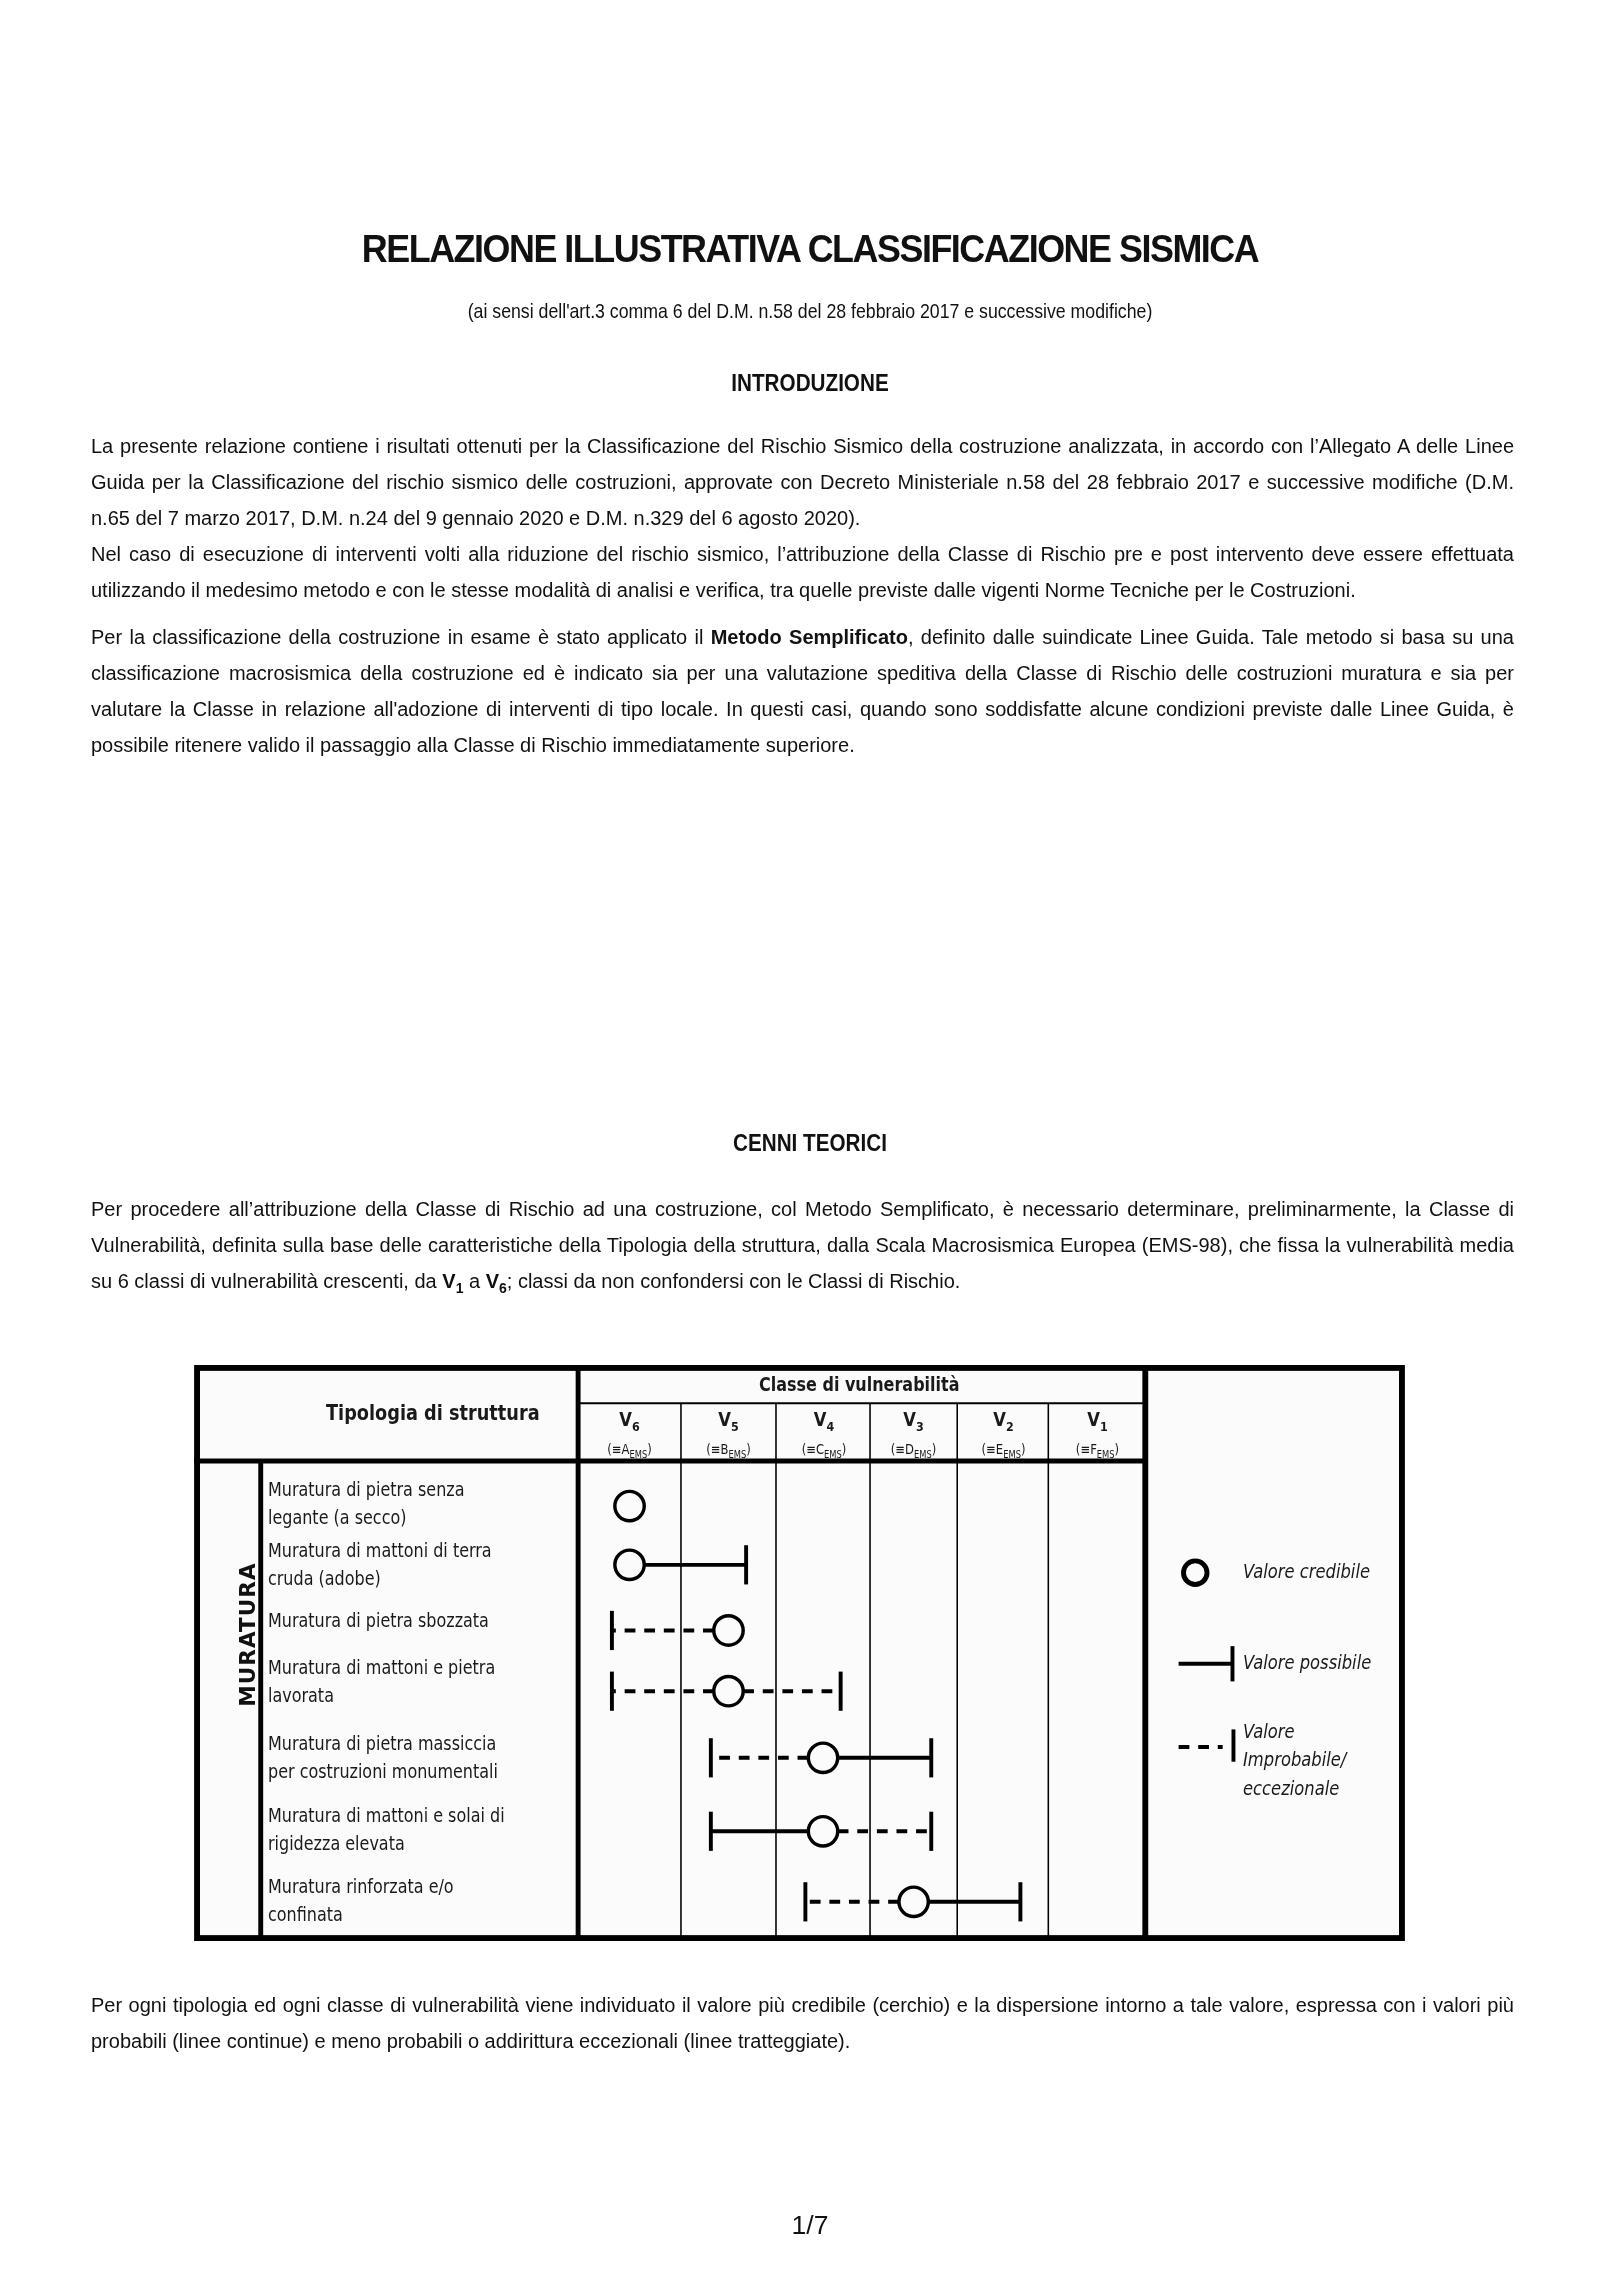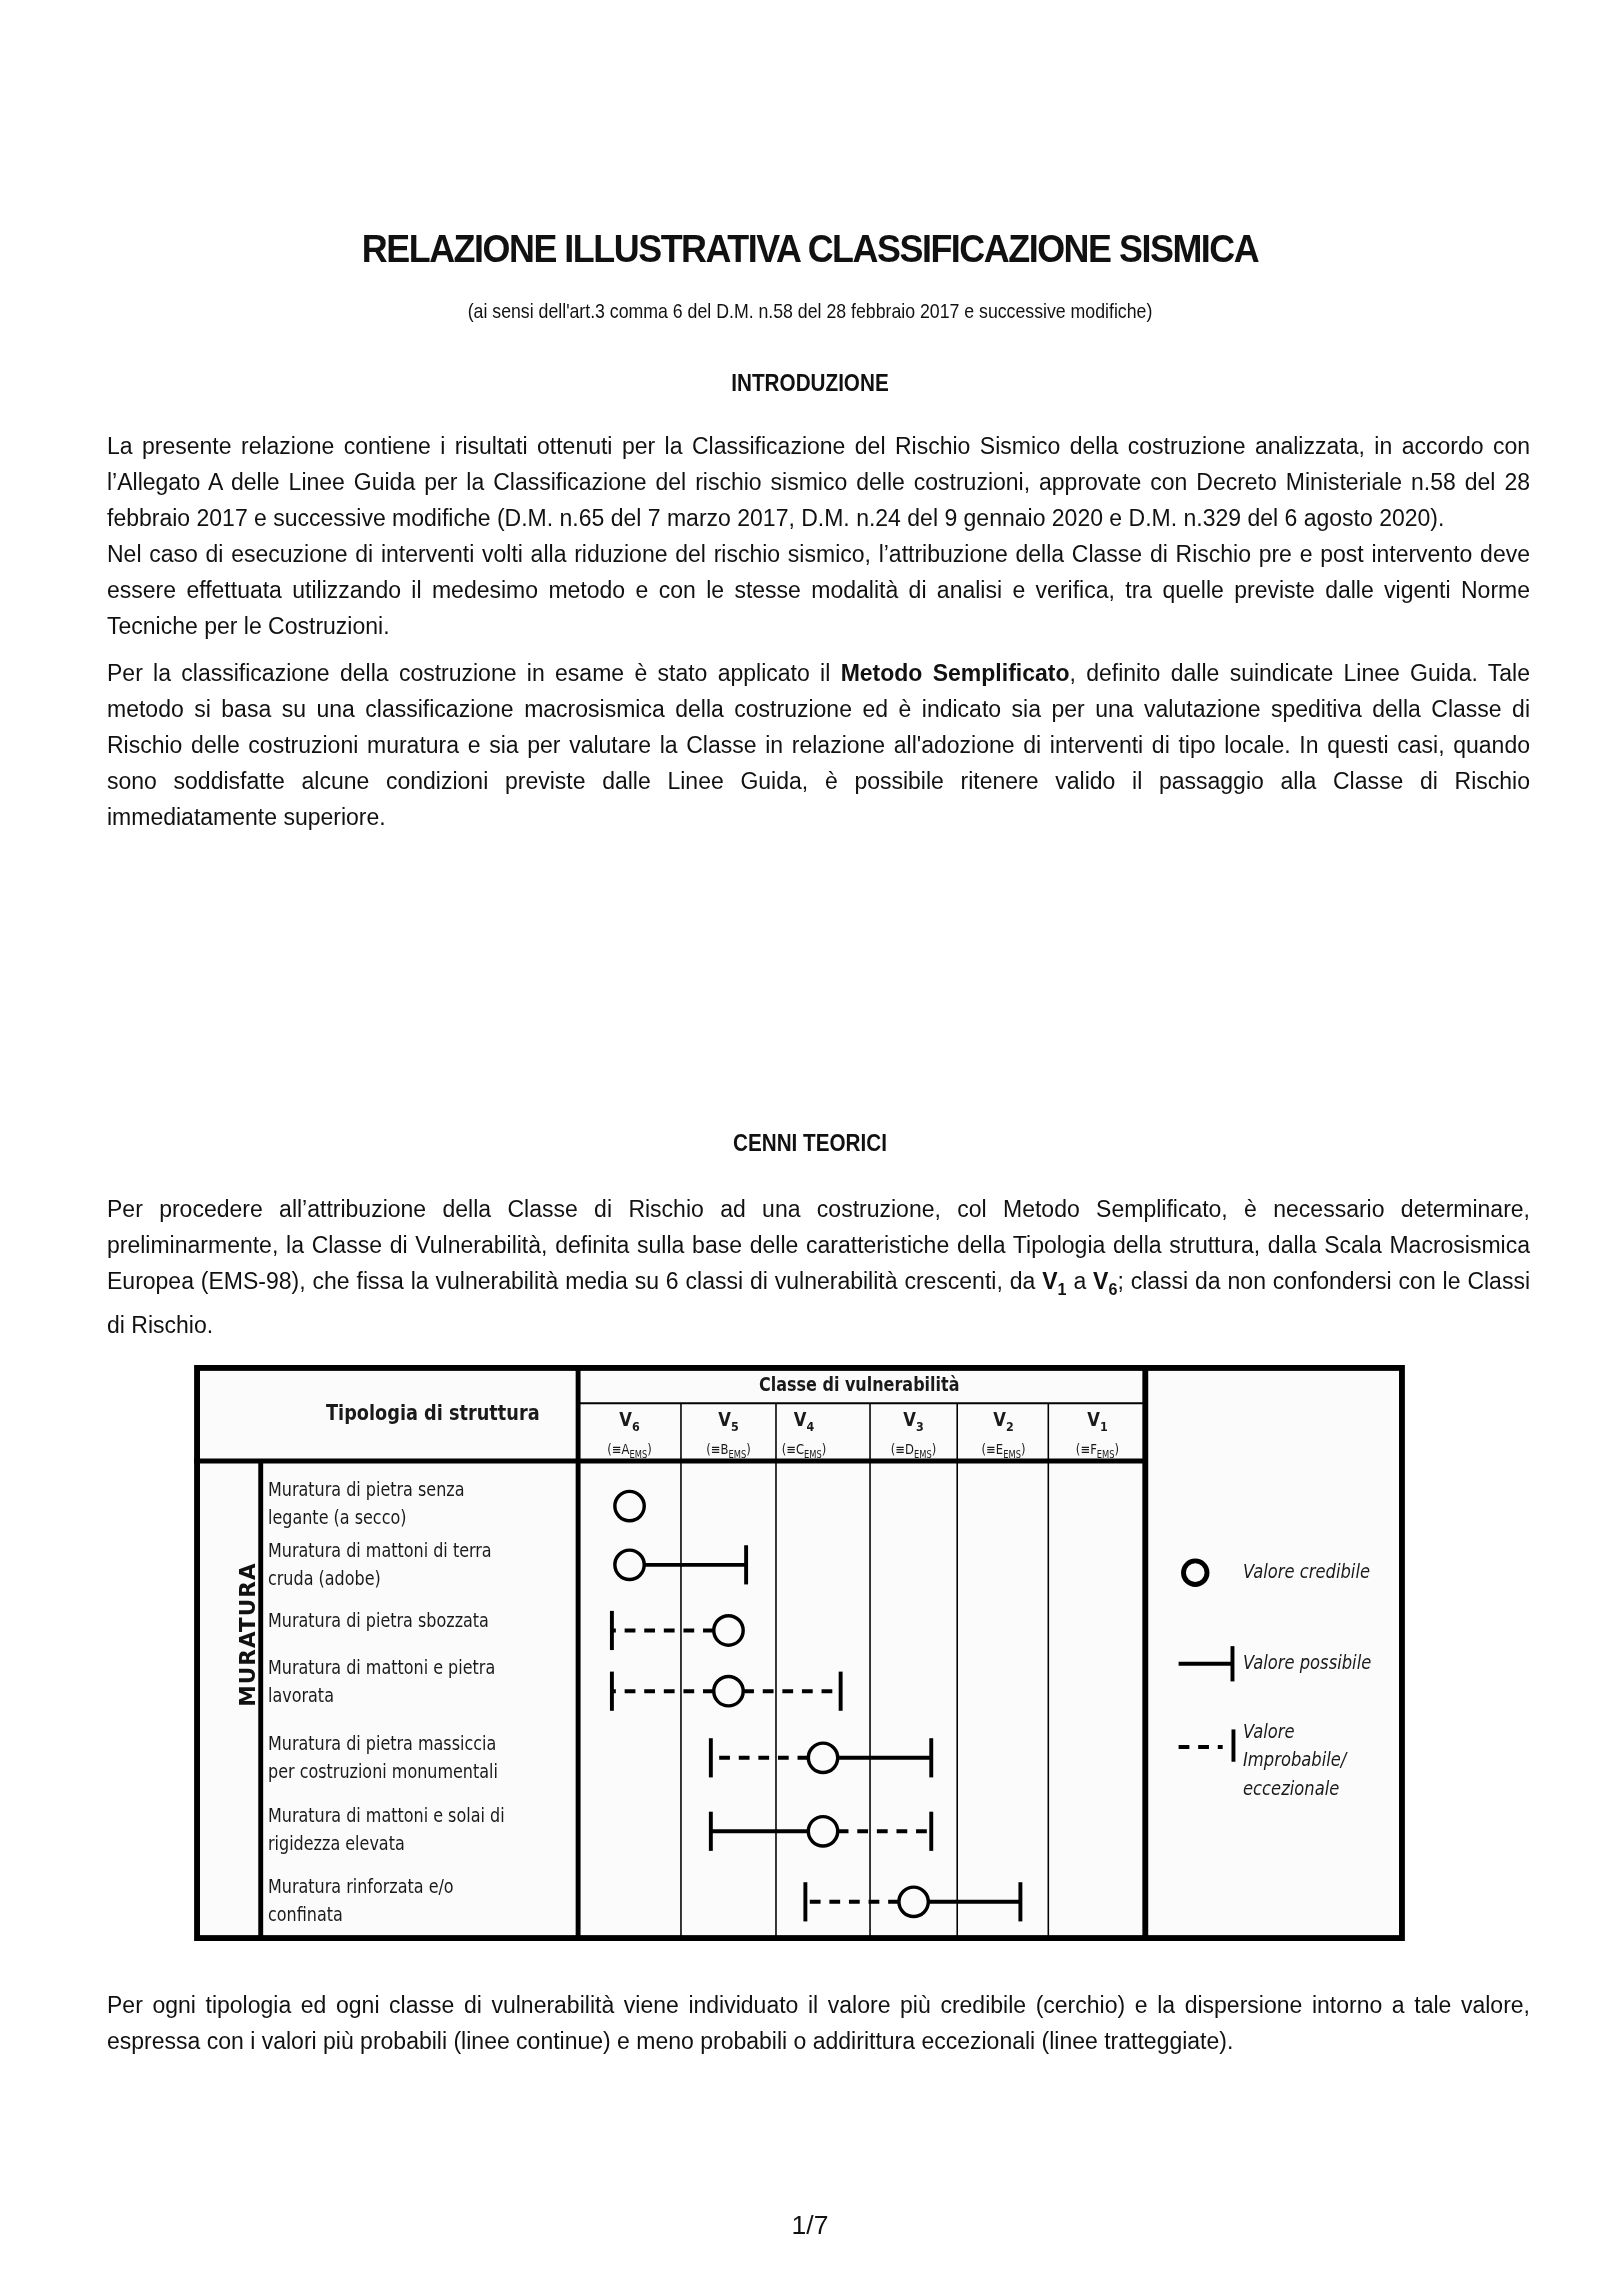--- a/index.html
+++ b/index.html
@@ -1,21 +1,21 @@
 <!DOCTYPE html>
 <html><head>
 <meta charset="utf-8">
 <style>
   html, body { margin: 0; padding: 0; background: #ffffff; }
   body { width: 1620px; height: 2293px; position: relative; overflow: hidden; color: #111; font-family: "Liberation Sans", sans-serif; }
   .abs { position: absolute; }
   .title { left: 0; width: 1620px; top: 227px; text-align: center; font-size: 39px; font-weight: bold; letter-spacing: -1.6px; transform: scaleX(0.92); transform-origin: center; }
   .subtitle { left: 0; width: 1620px; top: 299px; text-align: center; font-size: 20.6px; transform: scaleX(0.86); }
   .section-h { left: 0; width: 1620px; text-align: center; font-size: 23.5px; font-weight: bold; transform: scaleX(0.88); }
-  .body-text { left: 107px; width: 1423px; font-size: 23px; line-height: 36px; text-align: justify; }
+  .body-text { left: 91px; width: 1423px; font-size: 20px; line-height: 36px; text-align: justify; }
   .body-text p { margin: 0 0 10.8px 0; }
   .body-text p.tight { margin-bottom: 0; }
   .page-num { left: 0; width: 1620px; top: 2210px; text-align: center; font-size: 26.5px; }
   b { font-weight: bold; }
   sub.v { font-size: 0.7em; vertical-align: -0.35em; font-weight: bold; }
 
   
   .tbl { position: absolute; left: 194px; top: 1365px; width: 1211px; height: 576px; background: #fbfbfb; }
   .tbl svg { position: absolute; left: 0; top: 0; }
   .cell-text { position: absolute; font-family: "DejaVu Sans", sans-serif; font-size: 18.6px; line-height: 28px; color: #1a1a1a; transform: scaleX(0.86); transform-origin: left; white-space: nowrap; }
@@ -98,21 +98,21 @@
 
   <div id="vheads">
       <div class="vhead" style="left: 384px; width: 103px; top: 42px;">
         <span class="v">V<sub style="font-size: 12.7px;">6</sub></span>
         <span class="ems">(≡A<sub style="font-size: 9.8px;">EMS</sub>)</span>
       </div>
       <div class="vhead" style="left: 487px; width: 95px; top: 42px;">
         <span class="v">V<sub style="font-size: 12.7px;">5</sub></span>
         <span class="ems">(≡B<sub style="font-size: 9.8px;">EMS</sub>)</span>
       </div>
-      <div class="vhead" style="left: 566px; width: 88px; top: 42px;">
+      <div class="vhead" style="left: 586px; width: 88px; top: 42px;">
         <span class="v">V<sub style="font-size: 12.7px;">4</sub></span>
         <span class="ems">(≡C<sub style="font-size: 9.8px;">EMS</sub>)</span>
       </div>
       <div class="vhead" style="left: 676px; width: 87px; top: 42px;">
         <span class="v">V<sub style="font-size: 12.7px;">3</sub></span>
         <span class="ems">(≡D<sub style="font-size: 9.8px;">EMS</sub>)</span>
       </div>
       <div class="vhead" style="left: 764px; width: 91px; top: 42px;">
         <span class="v">V<sub style="font-size: 12.7px;">2</sub></span>
         <span class="ems">(≡E<sub style="font-size: 9.8px;">EMS</sub>)</span>

